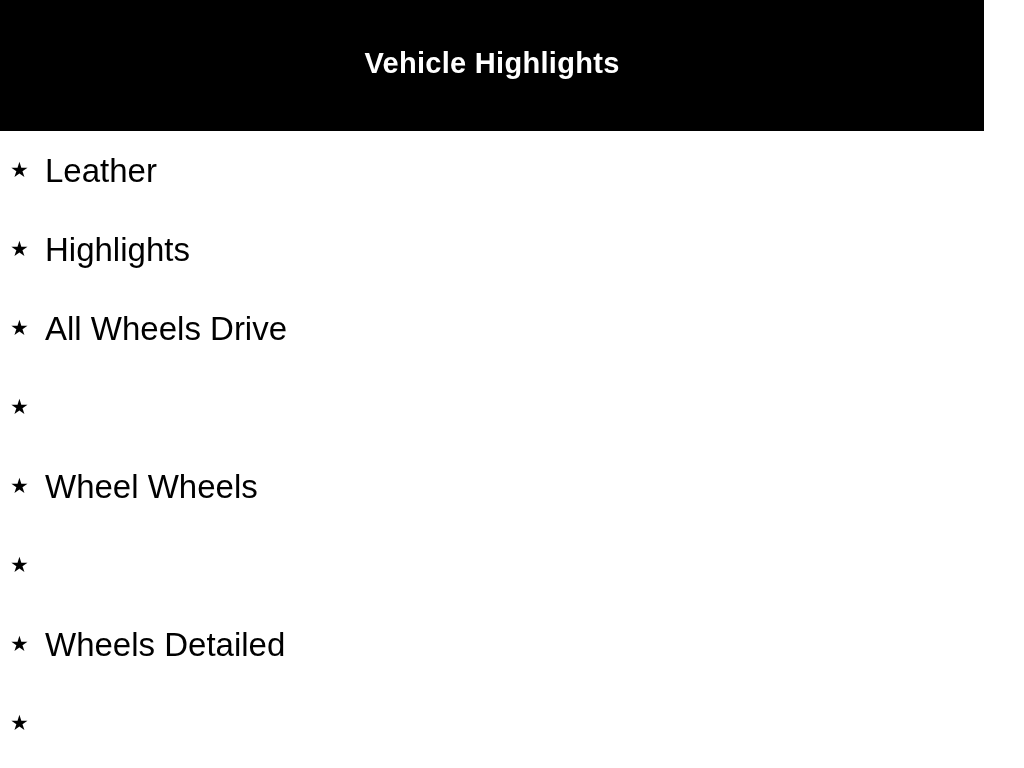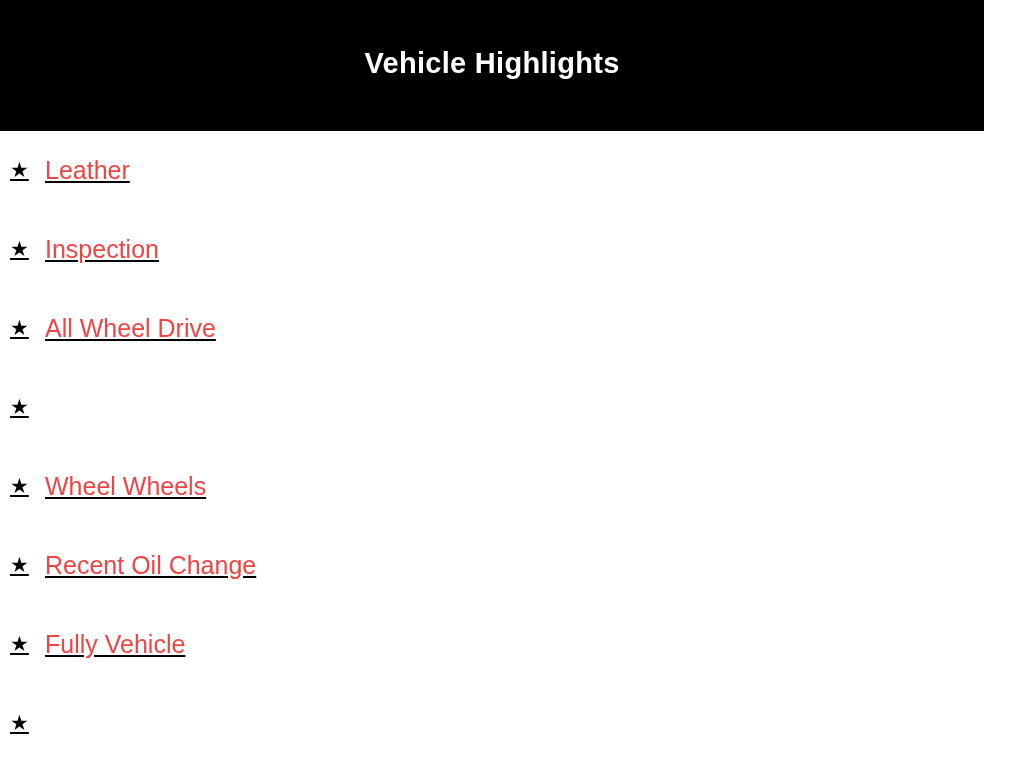--- a/index.html
+++ b/index.html
@@ -11,21 +11,20 @@
     height: 768px;
     background: #ffffff;
     font-family: "Liberation Sans", sans-serif;
     overflow: hidden;
   }
   .page {
     width: 984px;
     height: 768px;
     position: relative;
     background: #ffffff;
-    text-decoration: underline;
   }
   .header {
     width: 100%;
     height: 131px;
     background: #000000;
     display: flex;
     align-items: center;
     justify-content: center;
     box-sizing: border-box;
   }
@@ -55,22 +54,22 @@
     flex: 0 0 26px;
     color: #000000;
     font-size: 21px;
     line-height: 1;
     text-align: left;
     margin-right: 9px;
     position: relative;
     top: -1px;
   }
   .highlight-label {
-    color: #ef4444;
-    font-size: 25px;
+    color: #000000;
+    font-size: 33px;
     line-height: 1;
     white-space: nowrap;
   }
 </style>
 </head>
 <body>
 
 <div class="page">
 
   <div class="header">
@@ -79,45 +78,44 @@
 
   <ul class="highlights">
 
     <li class="highlight-item">
       <span class="star-icon">★</span>
       <span class="highlight-label">Leather</span>
     </li>
 
     <li class="highlight-item">
       <span class="star-icon">★</span>
-      <span class="highlight-label">Inspection</span>
+      <span class="highlight-label">Highlights</span>
     </li>
 
     <li class="highlight-item">
       <span class="star-icon">★</span>
-      <span class="highlight-label">All Wheel Drive</span>
+      <span class="highlight-label">All Wheels Drive</span>
     </li>
 
     <li class="highlight-item">
       <span class="star-icon">★</span>
     </li>
 
     <li class="highlight-item">
       <span class="star-icon">★</span>
       <span class="highlight-label">Wheel Wheels</span>
     </li>
 
     <li class="highlight-item">
       <span class="star-icon">★</span>
-      <span class="highlight-label">Recent Oil Change</span>
     </li>
 
     <li class="highlight-item">
       <span class="star-icon">★</span>
-      <span class="highlight-label">Fully Vehicle</span>
+      <span class="highlight-label">Wheels Detailed</span>
     </li>
 
     <li class="highlight-item">
       <span class="star-icon">★</span>
     </li>
 
   </ul>
 
 </div>
 

